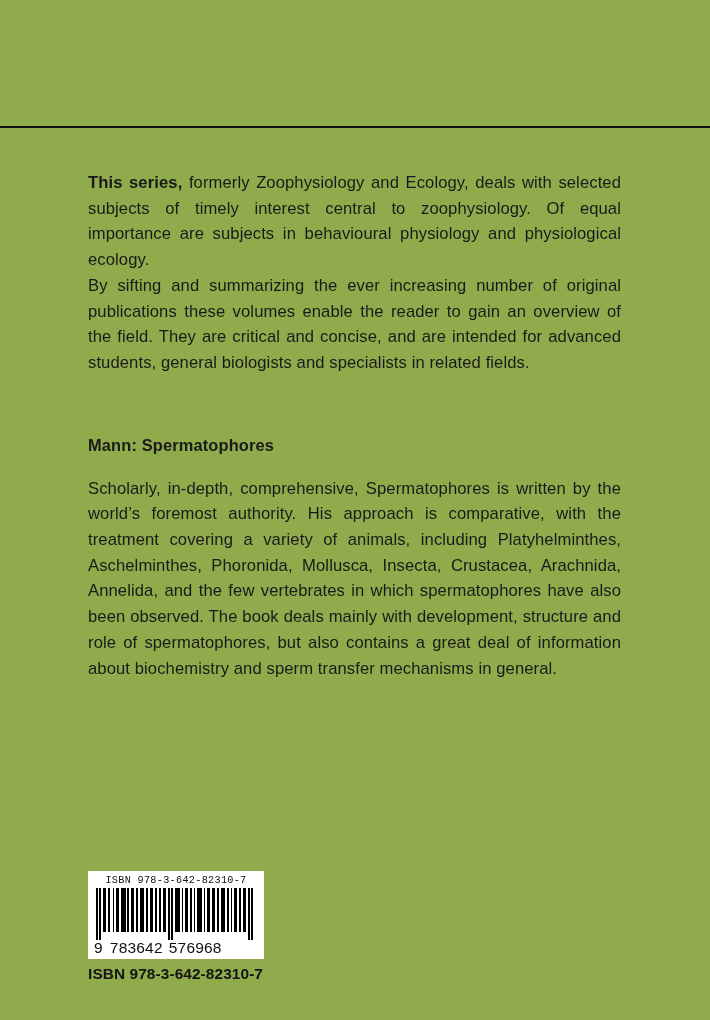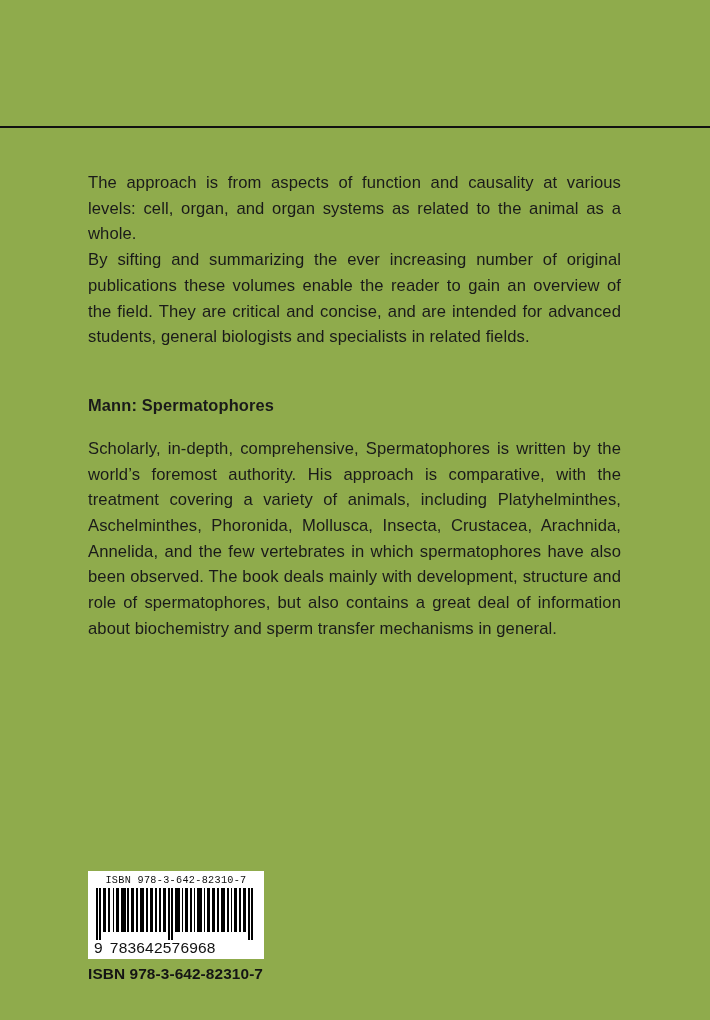--- a/index.html
+++ b/index.html
@@ -48,21 +48,21 @@
   .blurb b {
     font-weight: bold;
   }
   .section-title {
     font-size: 16.4px;
     font-weight: bold;
     margin: 0;
     letter-spacing: 0.15px;
   }
   .book-block {
-    margin-top: 46px;
+    margin-top: 60px;
   }
   .book-block .blurb {
     margin-top: 21px;
   }
   .barcode-area {
     position: absolute;
     left: 88px;
     top: 871px;
     width: 182px;
   }
@@ -94,20 +94,21 @@
     color: #111111;
     white-space: nowrap;
     margin-top: -1px;
     padding-left: 1px;
     letter-spacing: 0.2px;
   }
   .barcode-digits .lead {
     margin-right: 7px;
   }
   .barcode-digits .grp {
+    margin-right: 6px;
   }
   .isbn-line {
     position: absolute;
     left: 88px;
     top: 965px;
     font-size: 15.4px;
     font-weight: bold;
     letter-spacing: 0.1px;
     color: #141414;
     white-space: nowrap;
@@ -116,21 +117,21 @@
 </head>
 <body>
 
 <div class="cover">
 
   <div class="top-rule"></div>
 
   <div class="content">
 
     <div class="blurb">
-      <p>The approach is from aspects of function and causality at various levels: cell, organ, and organ systems as related to the animal as a whole.</p>
+      <p><b>This series,</b><span> formerly Zoophysiology and Ecology, deals with selected subjects of timely interest central to zoophysiology. Of equal importance are subjects in behavioural physiology and physiological ecology.</span></p>
       <p>By sifting and summarizing the ever increasing number of original publications these volumes enable the reader to gain an overview of the field. They are critical and concise, and are intended for advanced students, general biologists and specialists in related fields.</p>
     </div>
 
     <div class="book-block">
       <h2 class="section-title">Mann: Spermatophores</h2>
       <div class="blurb">Scholarly, in-depth, comprehensive, Spermatophores is written by the world’s foremost authority. His approach is comparative, with the treatment covering a variety of animals, including Platyhelminthes, Aschelminthes, Phoronida, Mollusca, Insecta, Crustacea, Arachnida, Annelida, and the few vertebrates in which spermatophores have also been observed. The book deals mainly with development, structure and role of spermatophores, but also contains a great deal of information about biochemistry and sperm transfer mechanisms in general.</div>
     </div>
 
   </div>
 

